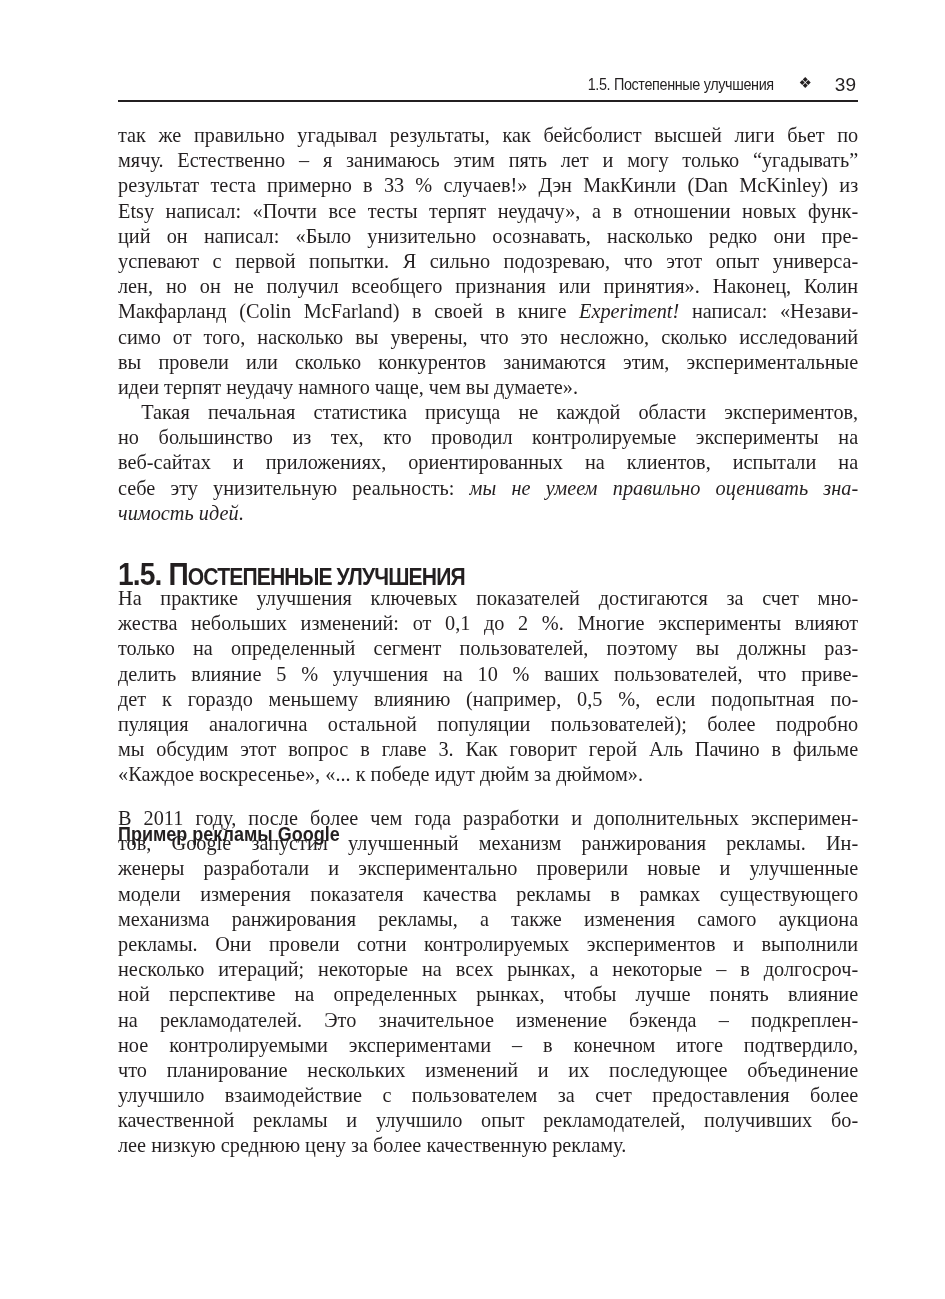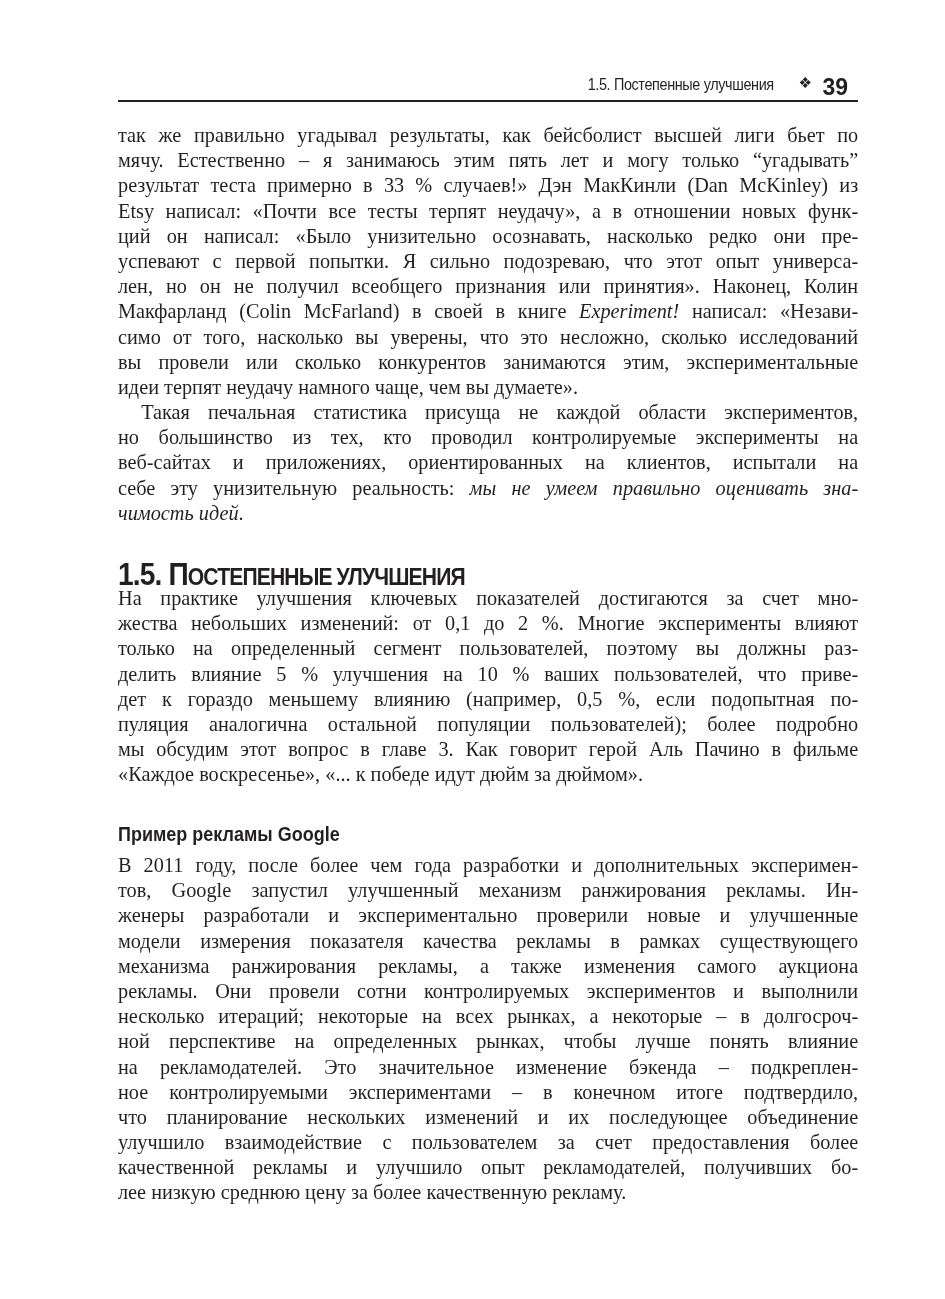--- a/index.html
+++ b/index.html
@@ -1,20 +1,20 @@
 <!DOCTYPE html>
 <html><head>
 <meta charset="utf-8">
 <style>
   html, body { margin: 0; padding: 0; background: #ffffff; }
   body { width: 945px; height: 1299px; position: relative; overflow: hidden; color: #231f20; }
   .header { position: absolute; left: 118px; top: 70px; width: 740px; height: 30px; border-bottom: 2px solid #231f20; }
   .header .running { position: absolute; right: 84px; top: 6px; font-family: "Liberation Sans", sans-serif; font-size: 16px; letter-spacing: -0.4px; transform: scaleX(0.9); transform-origin: right center; }
   .header .orn { position: absolute; right: 46px; top: 4px; font-family: "DejaVu Sans", sans-serif; font-size: 15px; }
-  .header .pnum { position: absolute; right: 10px; top: 4px; font-family: "Liberation Sans", sans-serif; font-size: 23px; font-weight: bold; }
+  .header .pnum { position: absolute; right: 2px; top: 4px; font-family: "Liberation Sans", sans-serif; font-size: 19px; font-weight: normal; }
   .block { position: absolute; left: 118px; width: 740px; font-family: Liberation Serif, serif; font-size: 21px; }
   .line { height: 25.2px; line-height: 25.2px; white-space: nowrap; text-align: justify; text-align-last: justify; transform: scaleX(0.965); transform-origin: left center; width: 767px; }
   .line.last { text-align-last: left; }
   .indent { padding-left: 24px; box-sizing: border-box; }
   em { font-style: italic; }
   .h2 { position: absolute; left: 118px; top: 556px; font-family: "Liberation Sans", sans-serif; font-weight: bold; font-size: 32px; letter-spacing: -1px; transform: scaleX(0.88); transform-origin: left center; white-space: nowrap; }
   .h2 .sc { font-size: 24px; }
   .h3 { position: absolute; left: 118px; top: 823px; font-family: "Liberation Sans", sans-serif; font-weight: bold; font-size: 20px; transform: scaleX(0.9); transform-origin: left center; white-space: nowrap; }
 </style>
 </head>
@@ -58,21 +58,21 @@
   <div class="line">только на определенный сегмент пользователей, поэтому вы должны раз-</div>
   <div class="line">делить влияние 5 % улучшения на 10 % ваших пользователей, что приве-</div>
   <div class="line">дет к гораздо меньшему влиянию (например, 0,5 %, если подопытная по-</div>
   <div class="line">пуляция аналогична остальной популяции пользователей); более подробно</div>
   <div class="line">мы обсудим этот вопрос в главе 3. Как говорит герой Аль Пачино в фильме</div>
   <div class="line last">«Каждое воскресенье», «... к победе идут дюйм за дюймом».</div>
 </div>
 
 <div class="h3">Пример рекламы Google</div>
 
-<div class="block" style="top:853px;">
+<div class="block" style="top:806px;">
   <div class="line">В 2011 году, после более чем года разработки и дополнительных эксперимен-</div>
   <div class="line">тов, Google запустил улучшенный механизм ранжирования рекламы. Ин-</div>
   <div class="line">женеры разработали и экспериментально проверили новые и улучшенные</div>
   <div class="line">модели измерения показателя качества рекламы в рамках существующего</div>
   <div class="line">механизма ранжирования рекламы, а также изменения самого аукциона</div>
   <div class="line">рекламы. Они провели сотни контролируемых экспериментов и выполнили</div>
   <div class="line">несколько итераций; некоторые на всех рынках, а некоторые – в долгосроч-</div>
   <div class="line">ной перспективе на определенных рынках, чтобы лучше понять влияние</div>
   <div class="line">на рекламодателей. Это значительное изменение бэкенда – подкреплен-</div>
   <div class="line">ное контролируемыми экспериментами – в конечном итоге подтвердило,</div>

